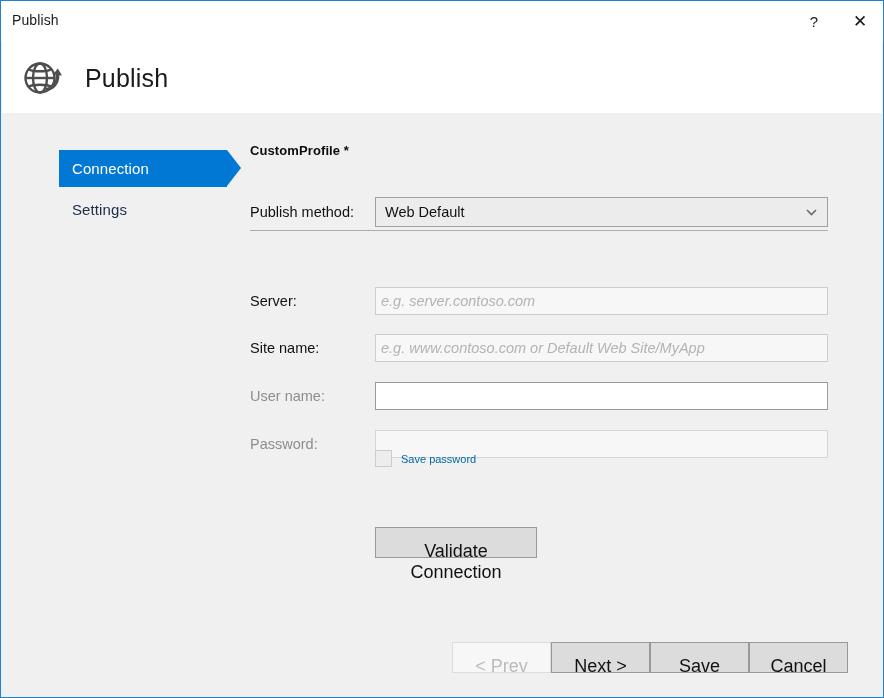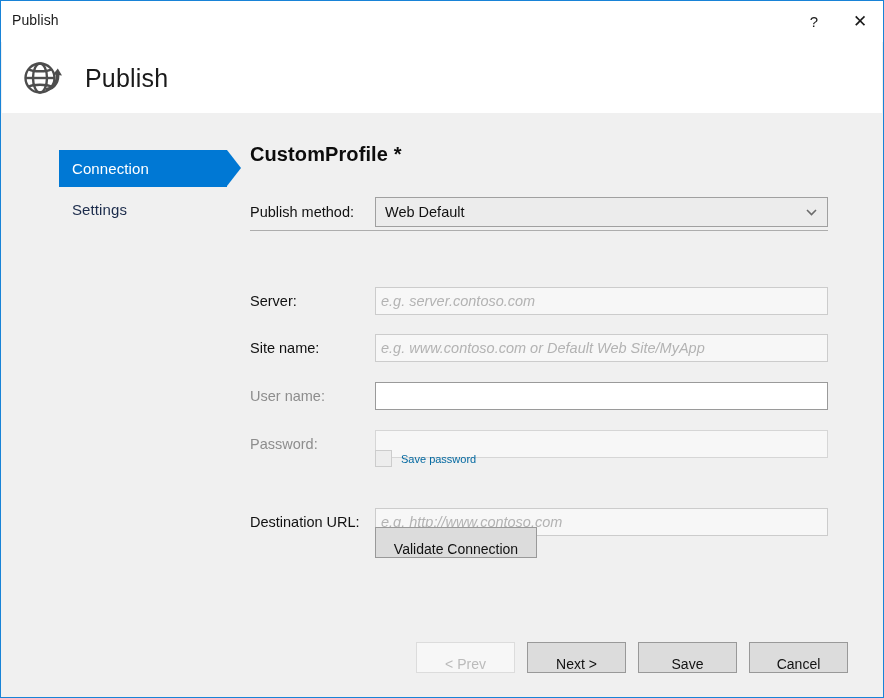--- a/index.html
+++ b/index.html
@@ -158,21 +158,21 @@
     left: 230px;
     top: 0;
     right: 0;
     bottom: 0;
   }
 
   .profile-title {
     position: absolute;
     left: 18px;
     top: 30px;
-    font-size: 20px;
+    font-size: 13px;
     font-weight: bold;
     color: #0d0d0d;
     letter-spacing: 0.1px;
   }
 
   .row {
     position: absolute;
     left: 18px;
     width: 578px;
     height: 28px;
@@ -280,21 +280,21 @@
     font-size: 11px;
     color: #0369a1;
   }
 
   
   .btn {
     box-sizing: border-box;
     border: 1px solid #999999;
     background: #dcdcdc;
     font-family: "Liberation Sans", sans-serif;
-    font-size: 14px;
+    font-size: 18px;
     color: #111111;
     cursor: default;
     padding: 13px;
     text-align: center;
   }
   .btn.disabled {
     background: #f7f7f7;
     border: 1px solid #dcdcdc;
     color: #bbbbbb;
   }
@@ -305,21 +305,20 @@
     top: 414px;
     width: 162px;
     height: 31px;
   }
 
   .footer-buttons {
     position: absolute;
     right: 34px;
     bottom: 24px;
     display: flex;
-    gap: 12px;
   }
   .footer-buttons .btn {
     width: 99px;
     height: 31px;
   }
 </style>
 </head>
 <body>
 
 <div class="window">
@@ -400,24 +399,20 @@
       <div class="row" style="top:317px;">
         <span class="field-label disabled">Password:</span>
         <input class="input-box disabled" type="password" placeholder="" style="">
       </div>
 
       <div class="checkbox-row">
         <span class="checkbox-box"></span>
         <span class="checkbox-label">Save password</span>
       </div>
 
-      <div class="row" style="top:395px;">
-        <span class="field-label">Destination URL:</span>
-        <input class="input-box" type="text" placeholder="e.g. http://www.contoso.com" style="">
-      </div>
 
       <button class="btn validate-btn">Validate Connection</button>
 
     </div>
 
     <div class="footer-buttons">
       <button class="btn disabled">&lt; Prev</button>
       <button class="btn">Next &gt;</button>
       <button class="btn">Save</button>
       <button class="btn">Cancel</button>

